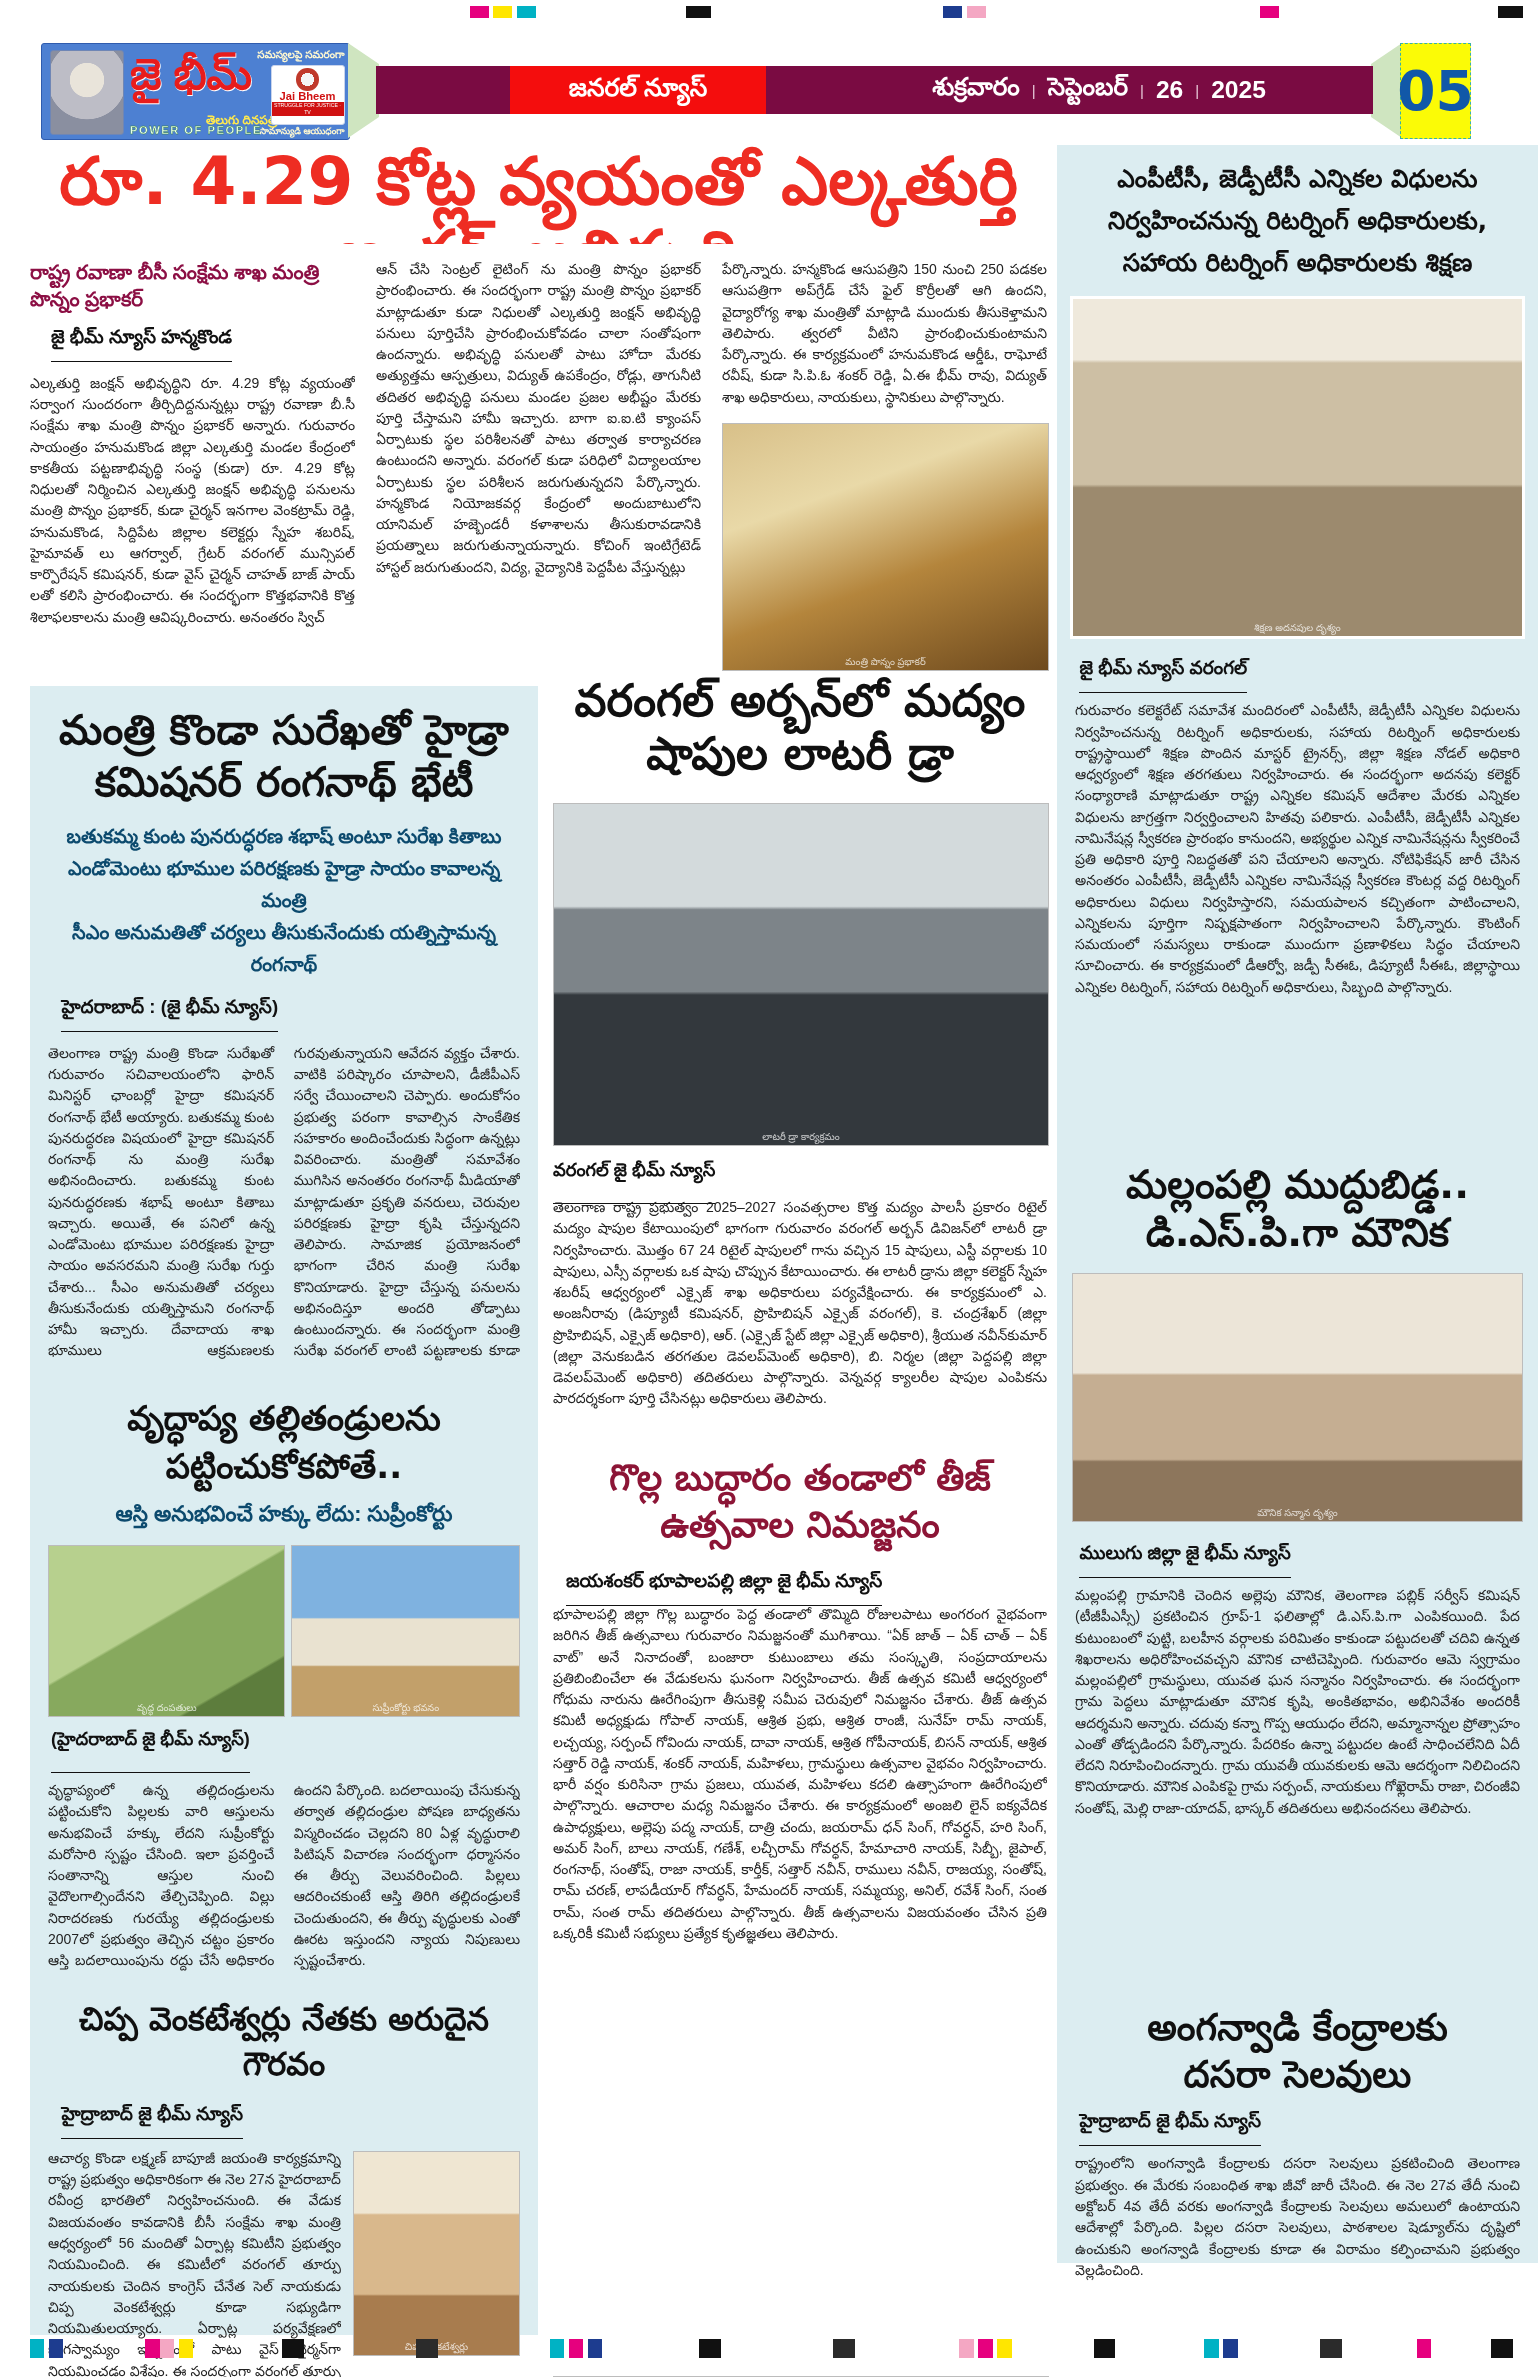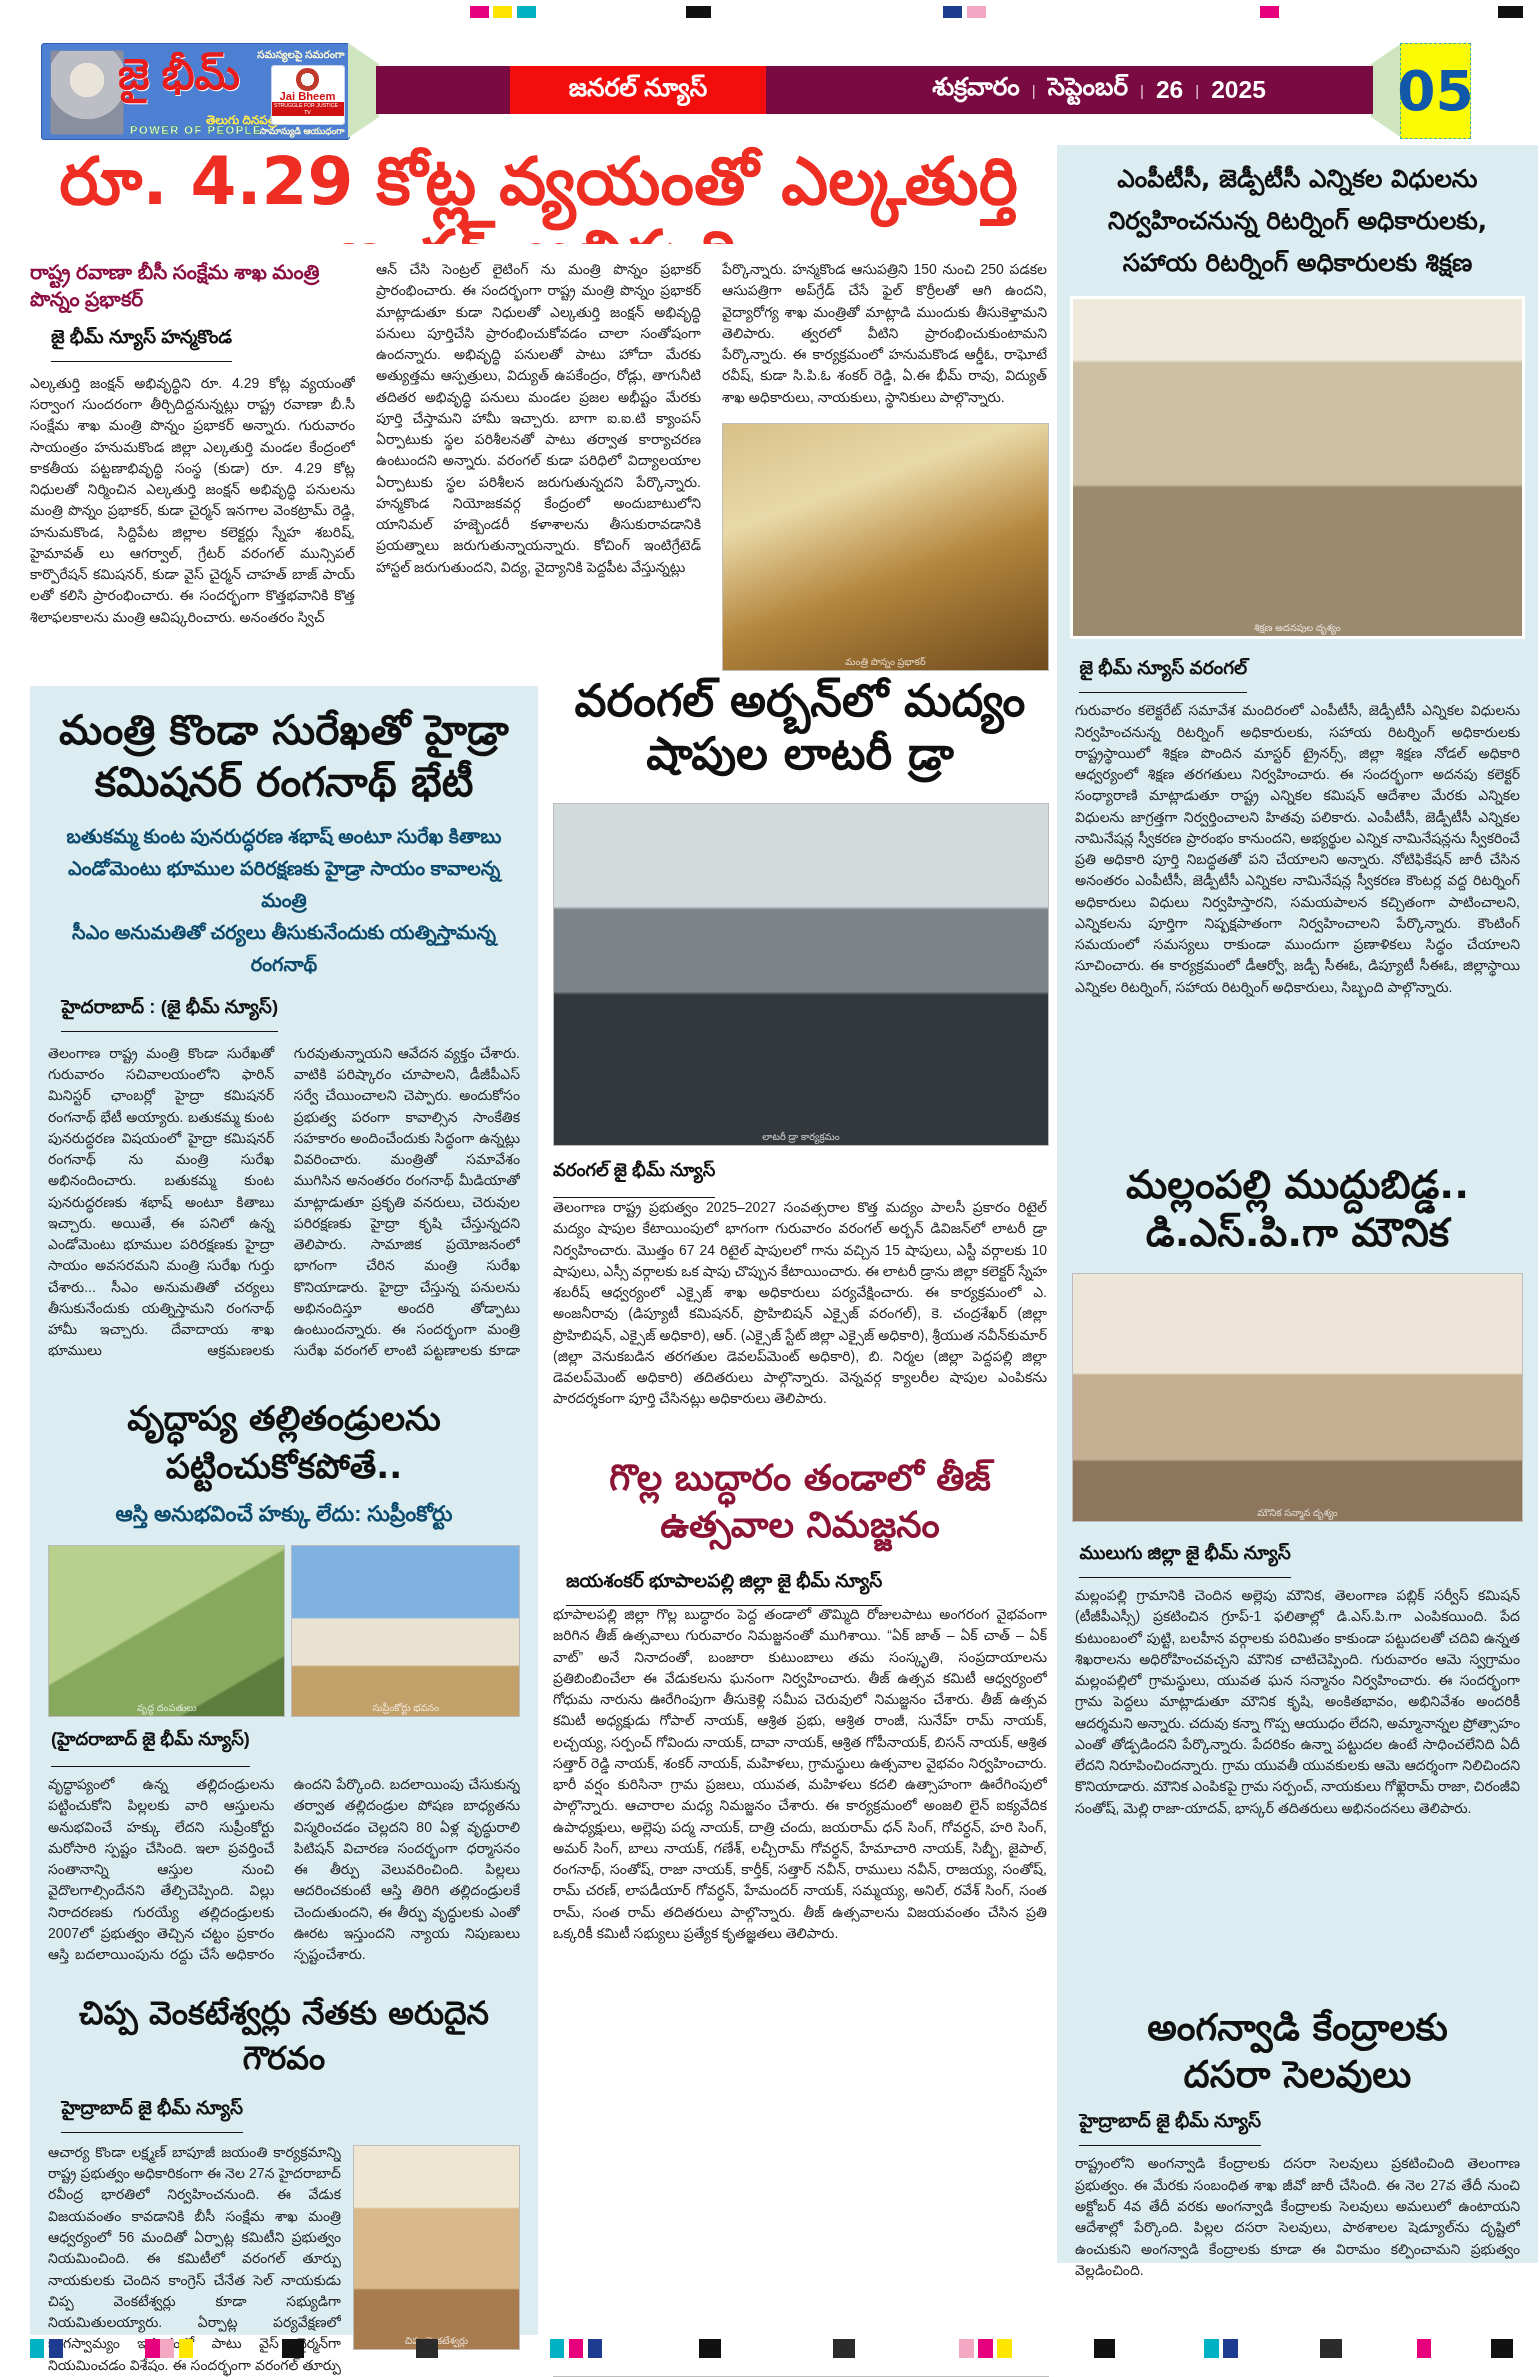--- a/index.html
+++ b/index.html
@@ -8,21 +8,21 @@
   .abs{position:absolute;}
   .mark{height:19.4px;display:inline-block;}
   #marks-bottom{position:absolute;left:30px;top:2337px;width:1483px;height:22.4px;display:flex;align-items:center;}
   .tmark{position:absolute;height:12px;}
   
   #masthead{left:41px;top:43px;width:307px;height:95px;background:#4d80d2;border:1.5px solid #2f5cae;
             border-radius:3px;overflow:hidden;}
   #ambedkar{position:absolute;left:7.5px;top:6px;width:72px;height:83px;border-radius:3px;
             background:radial-gradient(circle at 50% 35%, #e9e4da 0 26%, #bdbdc6 27% 60%, #8a8fa0 61% 100%);
             border:0.7px solid #6f86b5;}
-  #mast-title{position:absolute;left:76px;top:10.4px;width:149px;font-size:43px;line-height:.95;
+  #mast-title{position:absolute;left:88px;top:10.4px;width:149px;font-size:43px;line-height:.95;
               font-weight:800;color:#e81c1c;text-shadow:0.7px 0.7px 0 #ffffff;}
   #mast-tagline-top{position:absolute;right:4.5px;top:4.5px;font-size:10.4px;color:#fff8d0;font-weight:bold;}
   #mast-subtitle{position:absolute;left:164px;top:69px;font-size:12px;color:#ffe94d;font-weight:bold;}
   #mast-power{position:absolute;left:88px;top:80px;font-size:11.2px;letter-spacing:1.5px;color:#eaffea;
               font-weight:800;-webkit-text-stroke:0.3px #2b7a2b;}
   #mast-tv{position:absolute;right:4.5px;top:21px;width:72px;height:58px;background:#ffffff;border-radius:3px;
            text-align:center;overflow:hidden;border:0.7px solid #c9d4ec;}
   #tv-logo{width:22.4px;height:22.4px;margin:2.2px auto 0;border-radius:50%;
            background:radial-gradient(circle,#f5f5f5 0 40%,#c0392b 41% 100%);}
   #tv-name{font-size:11.2px;font-weight:800;color:#d01111;line-height:1;}
@@ -48,21 +48,21 @@
   .subhead-maroon{color:#8c0f44;font-weight:800;font-size:20px;line-height:1.35;}
   .subhead-blue{color:#0c4a6e;font-weight:800;text-align:center;}
   .byline{font-weight:800;font-size:18.6px;color:#111111;}
   .byline > span{display:inline-block;border-bottom:1.5px solid #111111;padding-bottom:9px;}
   .body-txt{font-size:14px;line-height:1.52;text-align:justify;color:#232323;overflow:hidden;}
   .body-txt::first-line{}
   .cols2{column-count:2;column-gap:19.4px;}
   .panel{background:#dcedf1;}
   .photo{position:relative;overflow:hidden;border:0.7px solid #bcbcbc;}
   .caption{font-weight:800;font-size:18px;color:#111111;}
-  .caption > span{display:inline-block;border-bottom:1.5px solid #111111;padding-bottom:12px;}
+  .caption > span{display:inline-block;border-bottom:1.5px solid #111111;padding-bottom:18px;}
   
   .ph-minister{background:linear-gradient(160deg,#d8c089 0%,#e9d9a8 30%,#b4853c 60%,#6e4a1e 100%);}
   .ph-hall{background:linear-gradient(180deg,#efe9dc 0 18%,#cdbfa4 19% 55%,#9c8a6e 56% 100%);}
   .ph-meeting{background:linear-gradient(180deg,#d3dadc 0 30%,#7d8489 31% 55%,#33383d 56% 100%);}
   .ph-teej{background:linear-gradient(180deg,#9db0c9 0 22%,#7f9a5a 23% 60%,#4f6e33 61% 100%);}
   .ph-group{background:linear-gradient(180deg,#ece5d8 0 40%,#c5ae92 41% 75%,#8d765c 76% 100%);}
   .ph-elders{background:linear-gradient(150deg,#b7d08e 0 45%,#87a95e 46% 80%,#5d7d3d 81% 100%);}
   .ph-court{background:linear-gradient(180deg,#7fb2e0 0 42%,#e9e2d0 43% 70%,#c2a06a 71% 100%);}
   .ph-portrait{background:linear-gradient(180deg,#efe6d2 0 30%,#d9b88c 31% 70%,#a87c4e 71% 100%);}
   .ph-note{position:absolute;left:0;right:0;bottom:0;text-align:center;font-size:9.7px;color:rgba(255,255,255,.75);}

